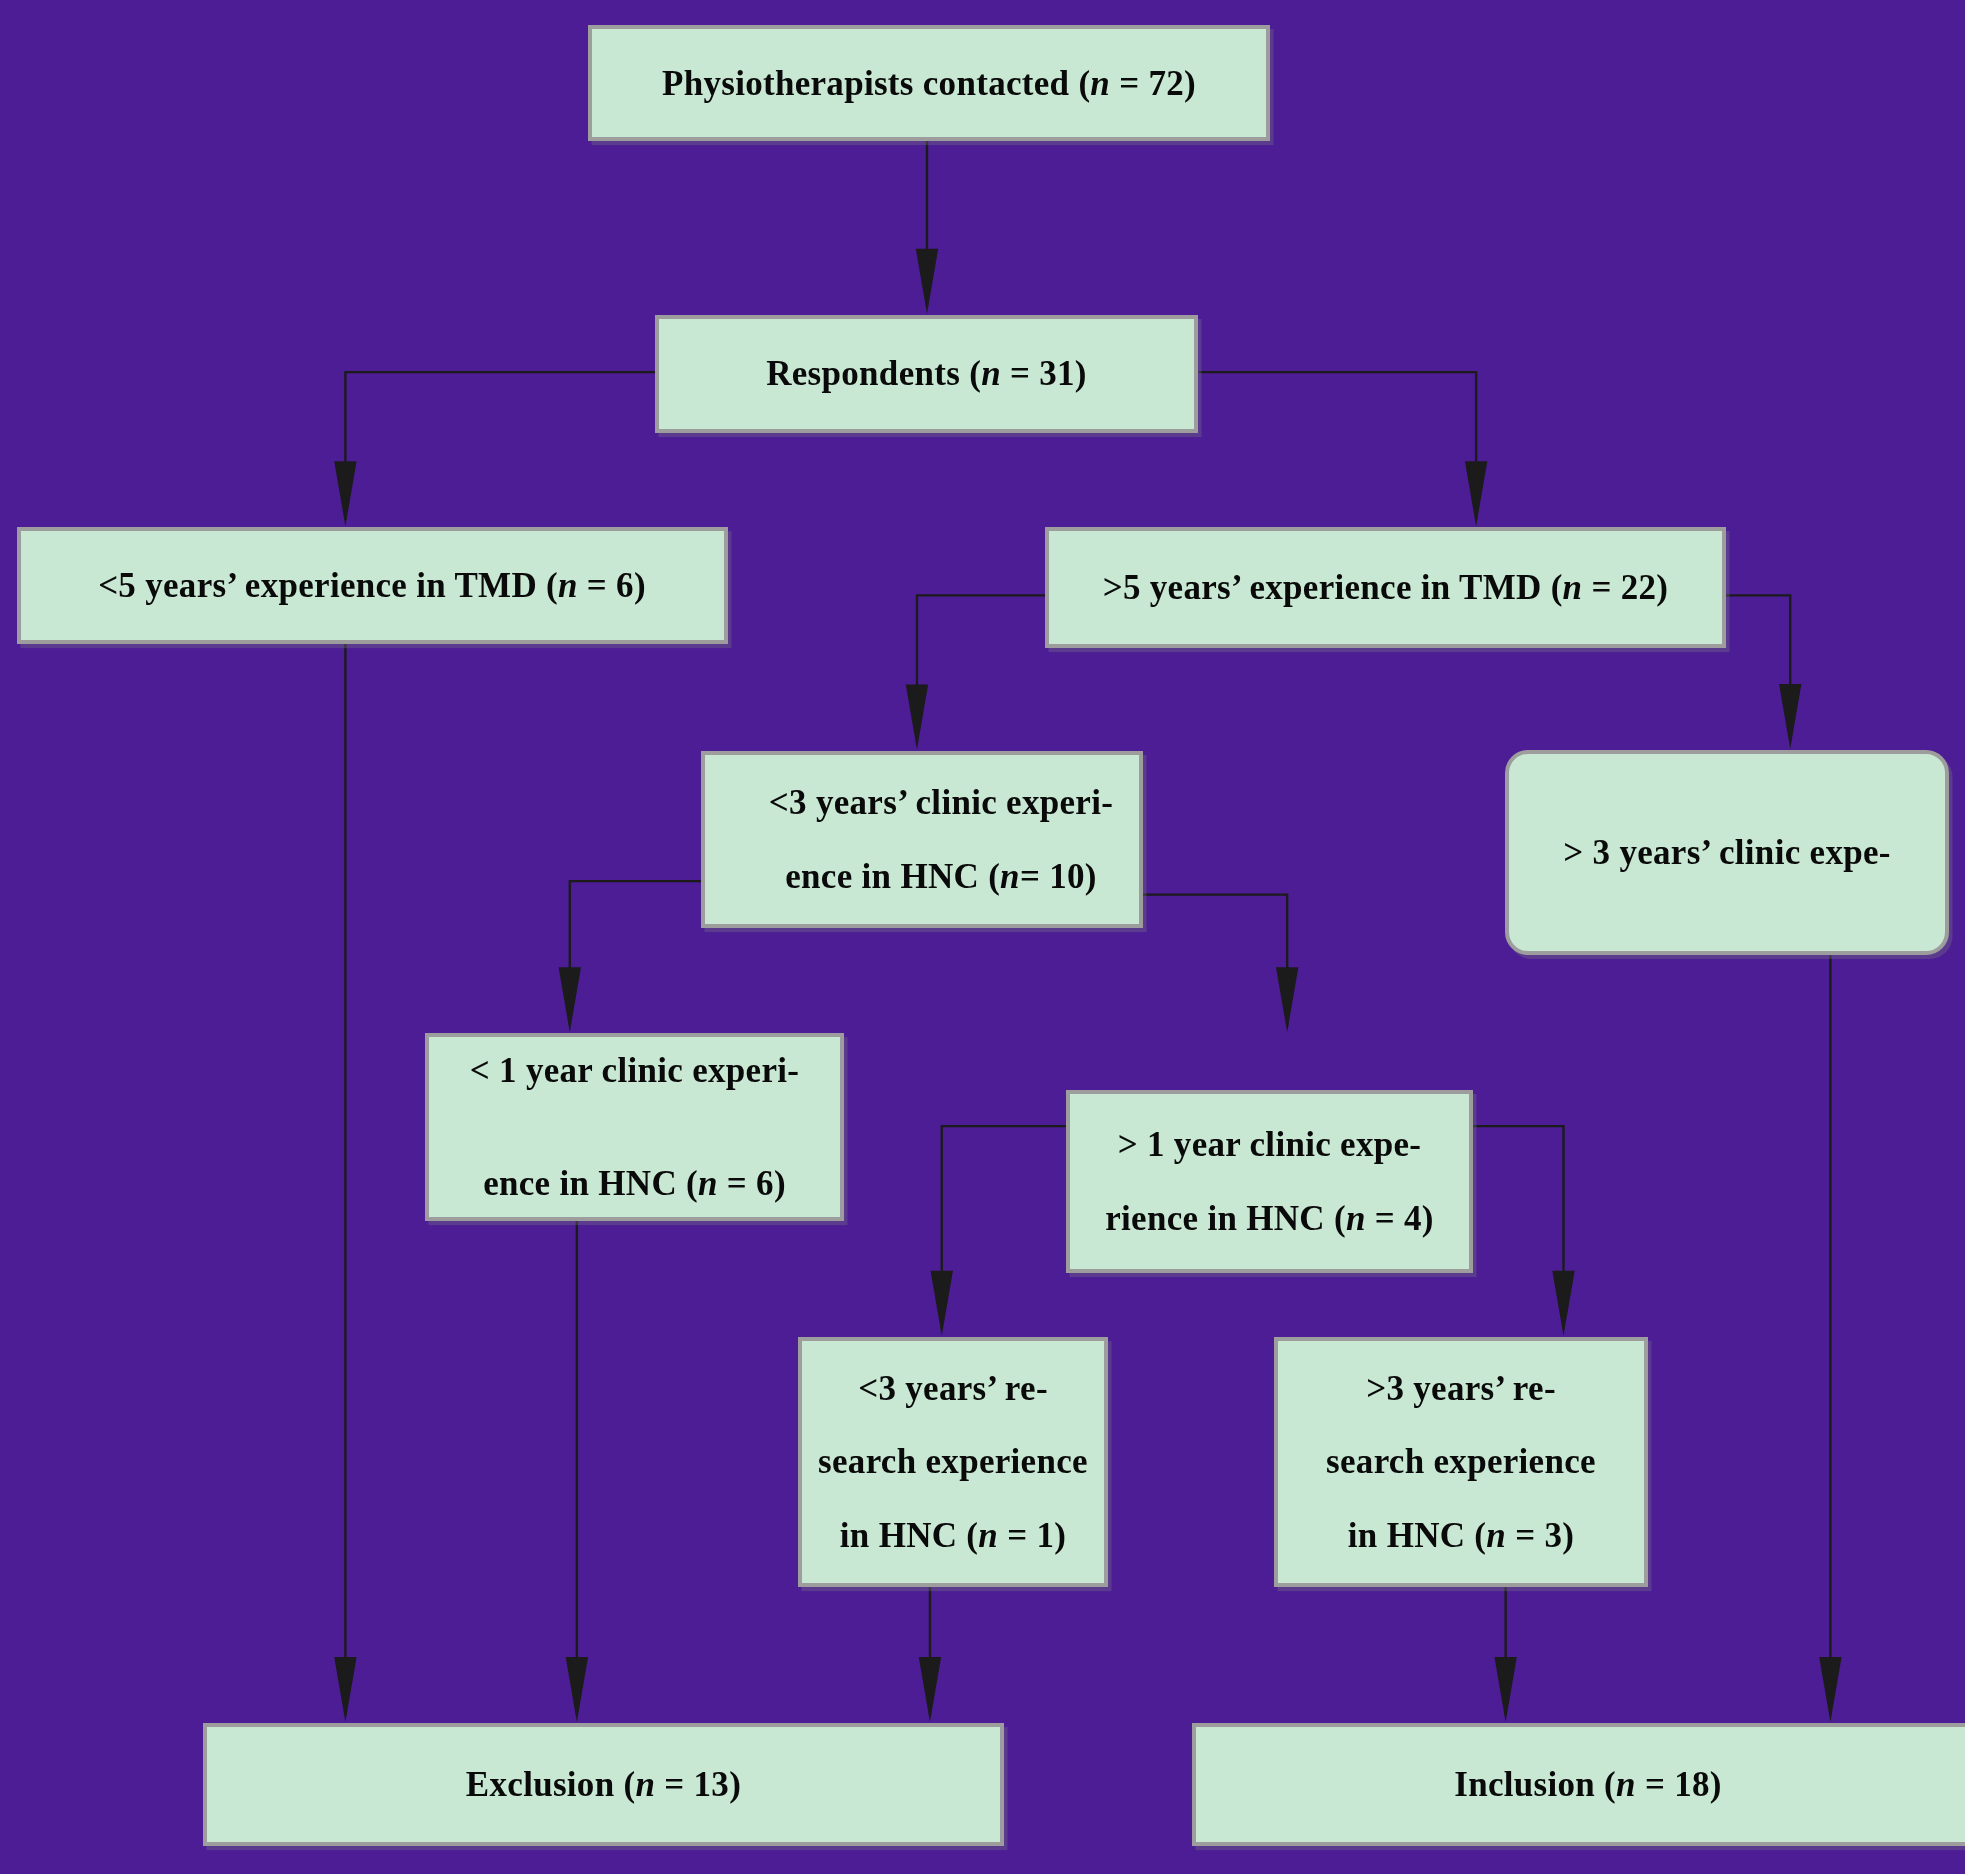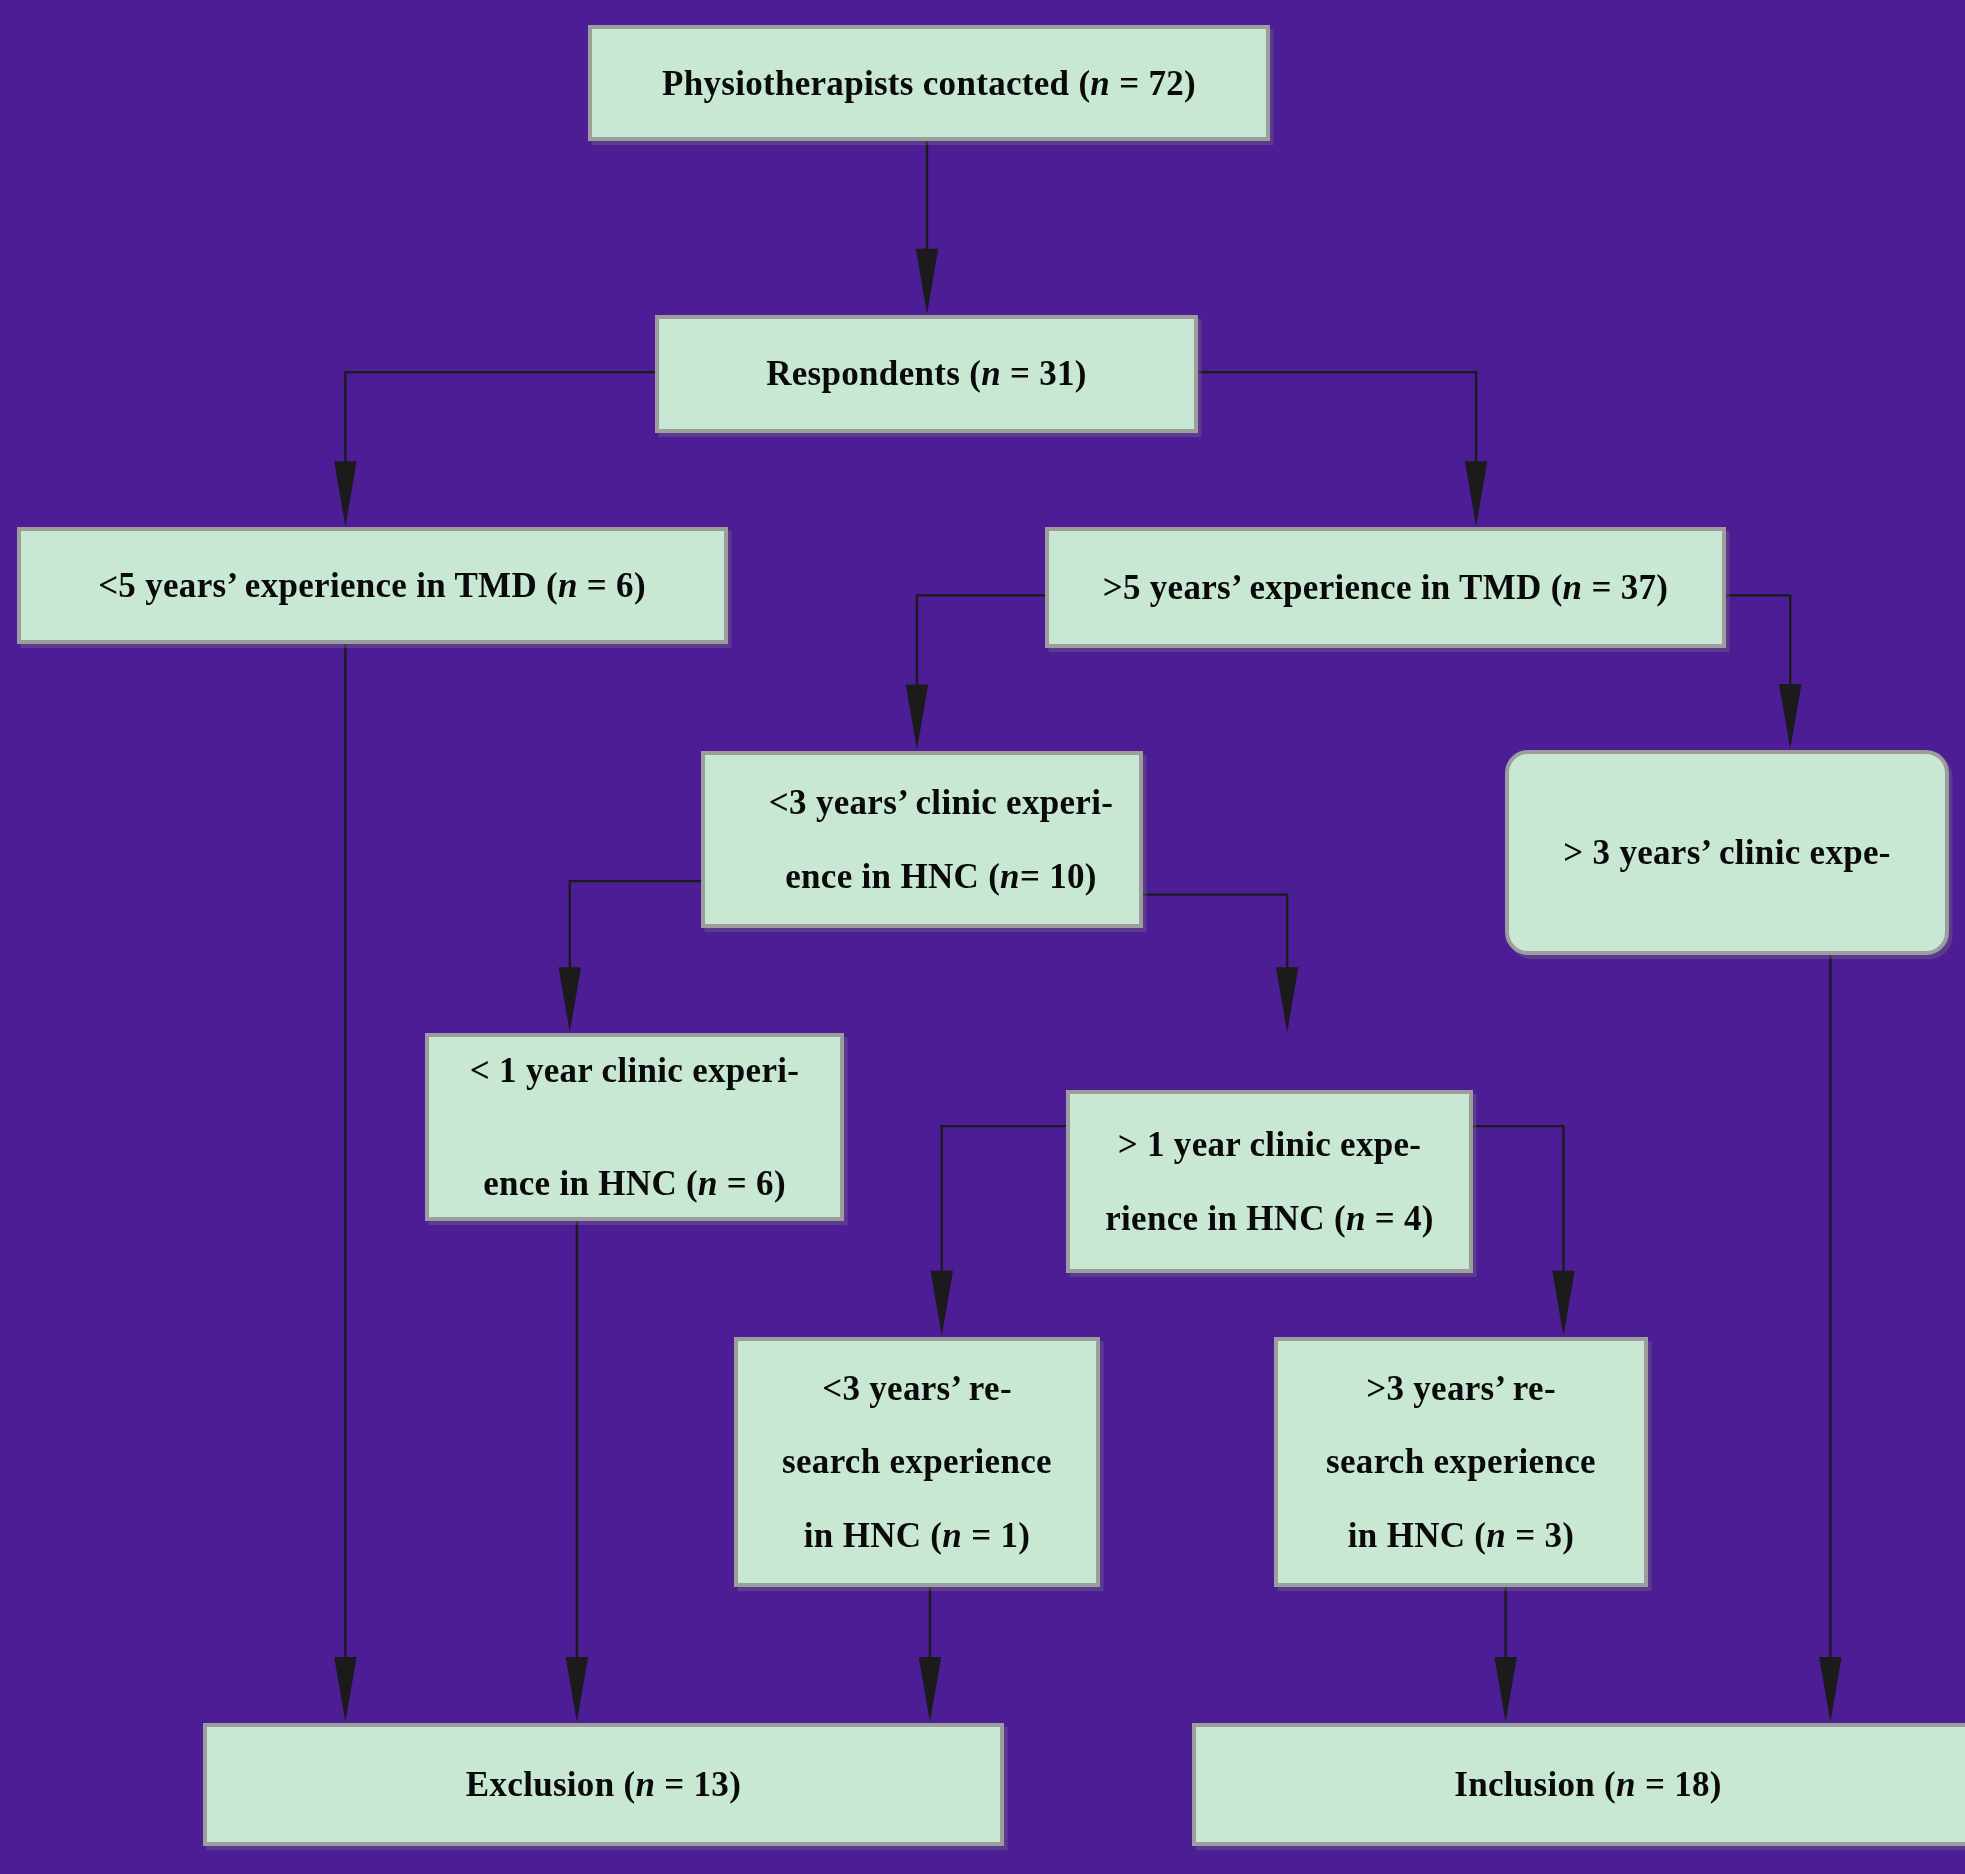--- a/index.html
+++ b/index.html
@@ -68,38 +68,38 @@
   <div class="box" style="left: 588px; top: 25.4px; width: 682px; height: 116px;">
       <div class="ln"><span>Physiotherapists contacted (</span><span class="it">n</span><span> = 72)</span></div>
     </div>
   <div class="box" style="left: 655px; top: 315px; width: 543px; height: 118px;">
       <div class="ln"><span>Respondents (</span><span class="it">n</span><span> = 31)</span></div>
     </div>
   <div class="box" style="left: 16.5px; top: 527px; width: 711px; height: 117px;">
       <div class="ln"><span>&lt;5 years’ experience in TMD (</span><span class="it">n</span><span> = 6)</span></div>
     </div>
   <div class="box" style="left: 1045px; top: 527px; width: 681px; height: 121px;">
-      <div class="ln"><span>&gt;5 years’ experience in TMD (</span><span class="it">n</span><span> = 37)</span></div>
+      <div class="ln"><span>&gt;5 years’ experience in TMD (</span><span class="it">n</span><span> = 22)</span></div>
     </div>
   <div class="box" style="left: 701px; top: 751px; width: 442px; height: 177px; padding-left: 38px;">
       <div class="ln"><span>&lt;3 years’ clinic experi-</span></div>
       <div class="ln"><span>ence in HNC (</span><span class="it">n</span><span>= 10)</span></div>
     </div>
   <div class="box" style="left: 1505px; top: 750px; width: 444px; height: 205px; border-radius: 23px;">
       <div class="ln"><span>&gt; 3 years’ clinic expe-</span></div>
     </div>
   <div class="box" style="left: 425px; top: 1033px; width: 419px; height: 188px; gap: 40px;">
       <div class="ln"><span>&lt; 1 year clinic experi-</span></div>
       <div class="ln"><span>ence in HNC (</span><span class="it">n</span><span> = 6)</span></div>
     </div>
   <div class="box" style="left: 1066px; top: 1083px; width: 407px; height: 183px; margin-top: 7px;">
       <div class="ln"><span>&gt; 1 year clinic expe-</span></div>
       <div class="ln"><span>rience in HNC (</span><span class="it">n</span><span> = 4)</span></div>
     </div>
-  <div class="box" style="left: 734px; top: 1337px; width: 366px; height: 250px; text-align: center;">
+  <div class="box" style="left: 798px; top: 1337px; width: 310px; height: 250px; text-align: center;">
       <div class="ln"><span>&lt;3 years’ re-</span></div>
       <div class="ln"><span>search experience</span></div>
       <div class="ln"><span>in HNC (</span><span class="it">n</span><span> = 1)</span></div>
     </div>
   <div class="box" style="left: 1274px; top: 1337px; width: 374px; height: 250px;">
       <div class="ln"><span>&gt;3 years’ re-</span></div>
       <div class="ln"><span>search experience</span></div>
       <div class="ln"><span>in HNC (</span><span class="it">n</span><span> = 3)</span></div>
     </div>
   <div class="box" style="left: 203px; top: 1723px; width: 801px; height: 123px; justify-content: center;">

